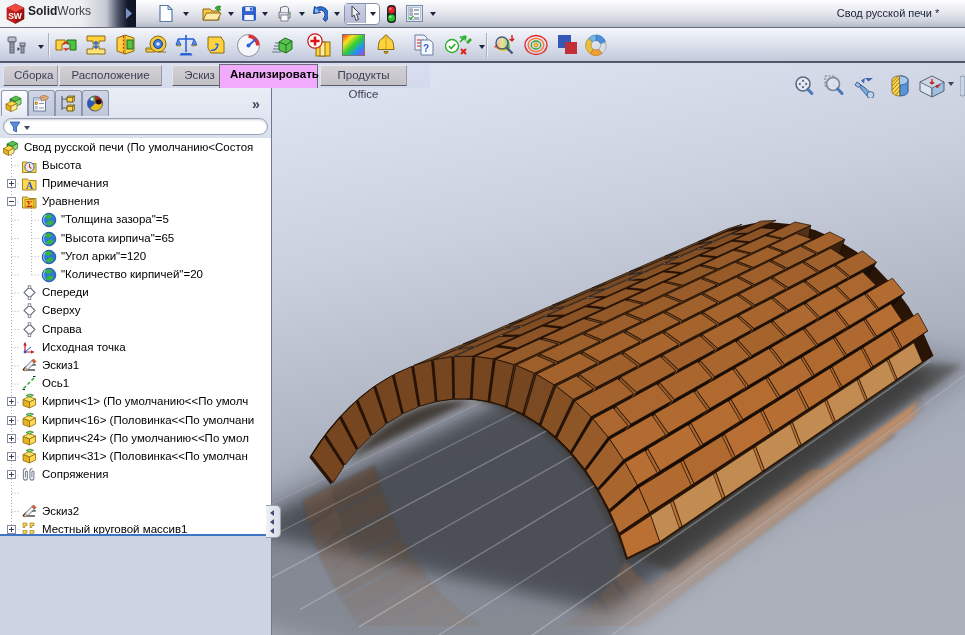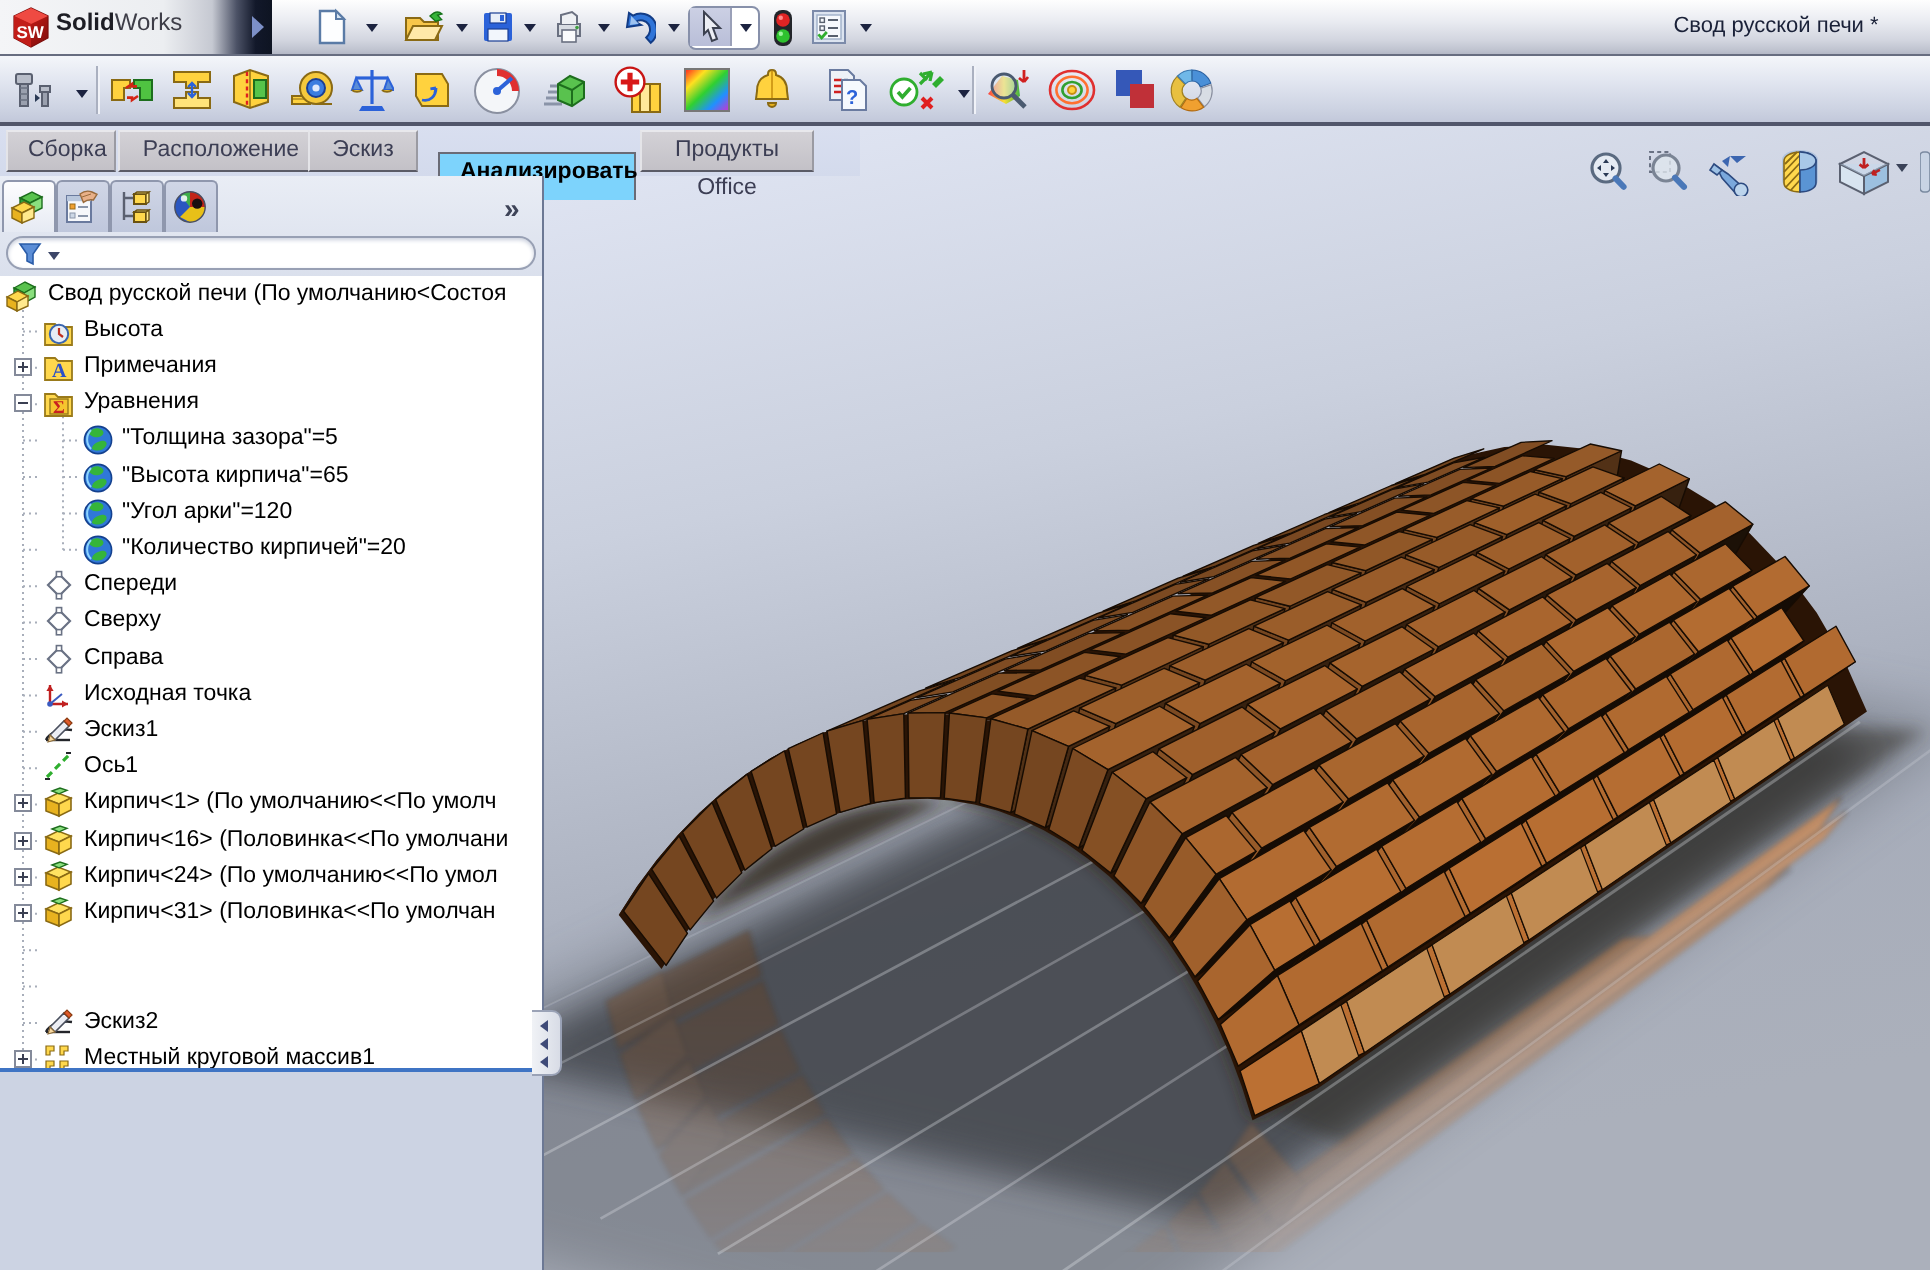--- a/index.html
+++ b/index.html
@@ -16,21 +16,21 @@
 .dd{position:absolute;top:12px;width:0;height:0;border-left:3.5px solid transparent;border-right:3.5px solid transparent;border-top:4px solid #1c2340}
 #title1{position:absolute;left:828px;top:7px;width:120px;font-size:11px;color:#1a2138;text-align:center}
 #row2{position:absolute;left:0;top:28px;width:965px;height:35px;
  background:linear-gradient(#f4f6fa 0%,#e3e7f1 35%,#cdd3e2 80%,#c2c8da 100%);
  border-bottom:2px solid #51566b}
 .sep2{position:absolute;top:5px;width:1px;height:24px;background:#aab0c0;box-shadow:1px 0 0 #f0f2f8}
 #tabstrip{position:absolute;left:0;top:63px;width:430px;height:25px;background:linear-gradient(#d9dff0,#d3daec)}
 .tab{position:absolute;top:65px;height:21px;background:linear-gradient(#d3d1d6,#c3c1c7);
  border:1px solid #9a9aa2;border-bottom:1px solid #5a5b66;border-top-color:#e8e8ec;border-left-color:#e4e4e8;
  font-size:11.5px;color:#3c3e54;text-align:center;line-height:19px;padding:0 10px}
-.tabact{top:76px;height:24px;background:#7dd3fc;border:1px solid #6a6b76;border-bottom:none;font-weight:bold;color:#000}
+.tabact{top:64px;height:24px;background:#f0abfc;border:1px solid #6a6b76;border-bottom:none;font-weight:bold;color:#000}
 #vp{position:absolute;left:272px;top:62px;width:693px;height:573px}
 #panel{position:absolute;left:0;top:88px;width:272px;height:547px;background:linear-gradient(#e9edf5 0%,#d6dcea 12%,#c9d0e2 100%);border-right:1px solid #6c7894}
 #ptabs{position:absolute;left:0;top:2px;height:26px;width:272px}
 .ptab{position:absolute;top:0;width:27px;height:26px;border:1px solid #8f97ad;border-bottom:none;border-radius:3px 3px 0 0;background:linear-gradient(#d0d6e6,#bfc7dc)}
 .ptabact{background:linear-gradient(#fdfdfe,#e6eaf3)}
 #chev{position:absolute;left:252px;top:6px;font-size:14px;color:#3e4458;font-weight:bold}
 #filter{position:absolute;left:3px;top:30px;width:265px;height:17px;border:1px solid #98a0b4;border-radius:9px;background:#fff;box-shadow:inset 0 1px 2px #c9cfdd}
 #tree{position:absolute;left:0;top:50px;width:271px;height:396px;background:#fff;overflow:hidden}
 .trow{position:absolute;left:0;height:18px;width:294px;white-space:nowrap;overflow:hidden}
 .tlab{position:absolute;top:2px;font-size:11.5px;color:#000}
@@ -605,21 +605,21 @@
       <path d="M21.6 9.4 a10 10 0 0 1-3.4 11 l-3.4-4.4 a4.5 4.5 0 0 0 1.6-4.9z" fill="#d8dde4" stroke="#8a90a0" stroke-width="0.6"></path>
       <path d="M17.8 20.6 a10 10 0 0 1-11.4 0.2 l3-4.6 a4.5 4.5 0 0 0 5 0z" fill="#f0a030" stroke="#b06a10" stroke-width="0.6"></path>
       <path d="M6 20.6 a10 10 0 0 1-1.4-15.4 l3.8 4 a4.5 4.5 0 0 0 0.6 6.9z" fill="#e8c040" stroke="#a08020" stroke-width="0.6"></path>
       <path d="M4.8 5 A10 10 0 0 1 11.8 2 l0.1 5.5 a4.5 4.5 0 0 0-3.2 1.4z" fill="#70b8e8" stroke="#3a78b0" stroke-width="0.6"></path>
     </svg>
 </div>
 
 <div id="tabstrip"></div>
 <div class="tab" style="left:3px;width:55px">Сборка</div>
 <div class="tab" style="left:59px;width:103px">Расположение</div>
-<div class="tab" style="left:154px;width:55px">Эскиз</div>
+<div class="tab" style="left:172px;width:55px">Эскиз</div>
 <div class="tab tabact" style="left:219px;width:99px">Анализировать</div>
 <div class="tab" style="left:320px;width:87px">Продукты Office</div>
 
 <div id="panel">
 <div id="ptabs">
 <div class="ptab ptabact" style="left:1px"></div>
 <div class="ptab" style="left:28px"></div>
 <div class="ptab" style="left:55px"></div>
 <div class="ptab" style="left:82px"></div>
 <svg class="abs" style="left:5px;top:5px;width:18px;height:17px" viewBox="0 0 18 17">
@@ -866,20 +866,31 @@
           <b></b>
         </div>
         <svg class="ticon" style="left:21px" viewBox="0 0 17 17">
           <polygon points="2,6.5 8,3.5 14.5,6 8.5,9" fill="#ffe261" stroke="#8a6a14" stroke-width="0.8"></polygon>
           <polygon points="2,6.5 8.5,9 8.5,15 2,12.5" fill="#e8b21f" stroke="#8a6a14" stroke-width="0.8"></polygon>
           <polygon points="8.5,9 14.5,6 14.5,12 8.5,15" fill="#ffd84d" stroke="#8a6a14" stroke-width="0.8"></polygon>
           <polygon points="5,2.5 9,1 12.5,2.2 8.5,3.9" fill="#8adf7e" stroke="#1d6e1d" stroke-width="0.7"></polygon>
         </svg>
         <div class="tlab" style="left:42px">Кирпич&lt;31&gt;  (Половинка&lt;&lt;По умолчан</div>
       </div>
+<div class="trow" style="top:328.1px">
+        <div class="pm plus" style="left:7px">
+          <i></i>
+          <b></b>
+        </div>
+        <svg class="ticon" style="left:21px" viewBox="0 0 17 17">
+          <path d="M5 2.5 c-1.6 0-2.6 1-2.6 2.6 v7 c0 1.2 0.9 2 2 2 c1.1 0 2-0.8 2-2 v-6 c0-0.6-0.4-1-1-1 c-0.6 0-1 0.4-1 1 v5.5" fill="none" stroke="#7a8294" stroke-width="1.1"></path>
+          <path d="M11.5 2.5 c-1.6 0-2.6 1-2.6 2.6 v7 c0 1.2 0.9 2 2 2 c1.1 0 2-0.8 2-2 v-6 c0-0.6-0.4-1-1-1 c-0.6 0-1 0.4-1 1 v5.5" fill="none" stroke="#7a8294" stroke-width="1.1"></path>
+        </svg>
+        <div class="tlab" style="left:42px">Сопряжения</div>
+      </div>
 <div class="trow" style="top:364.5px">
         <svg class="ticon" style="left:21px" viewBox="0 0 17 17">
           <path d="M2 13 a11 7 0 0 1 13-5" fill="none" stroke="#23252a" stroke-width="1.2"></path>
           <path d="M2 13 h12" stroke="#23252a" stroke-width="1.2"></path>
           <path d="M4 10.5 L11 3.5 13.5 6 6.5 13z" fill="#eceef4" stroke="#4a505e" stroke-width="0.8"></path>
           <path d="M11 3.5 l2.5 2.5 1.5-1.5 -2.5-2.5z" fill="#e05a2a" stroke="#8a3a10" stroke-width="0.6"></path>
           <path d="M4 10.5 L6.5 13 3 14z" fill="#f6d7a0" stroke="#8a6a3a" stroke-width="0.6"></path>
         </svg>
         <div class="tlab" style="left:42px">Эскиз2</div>
       </div>

